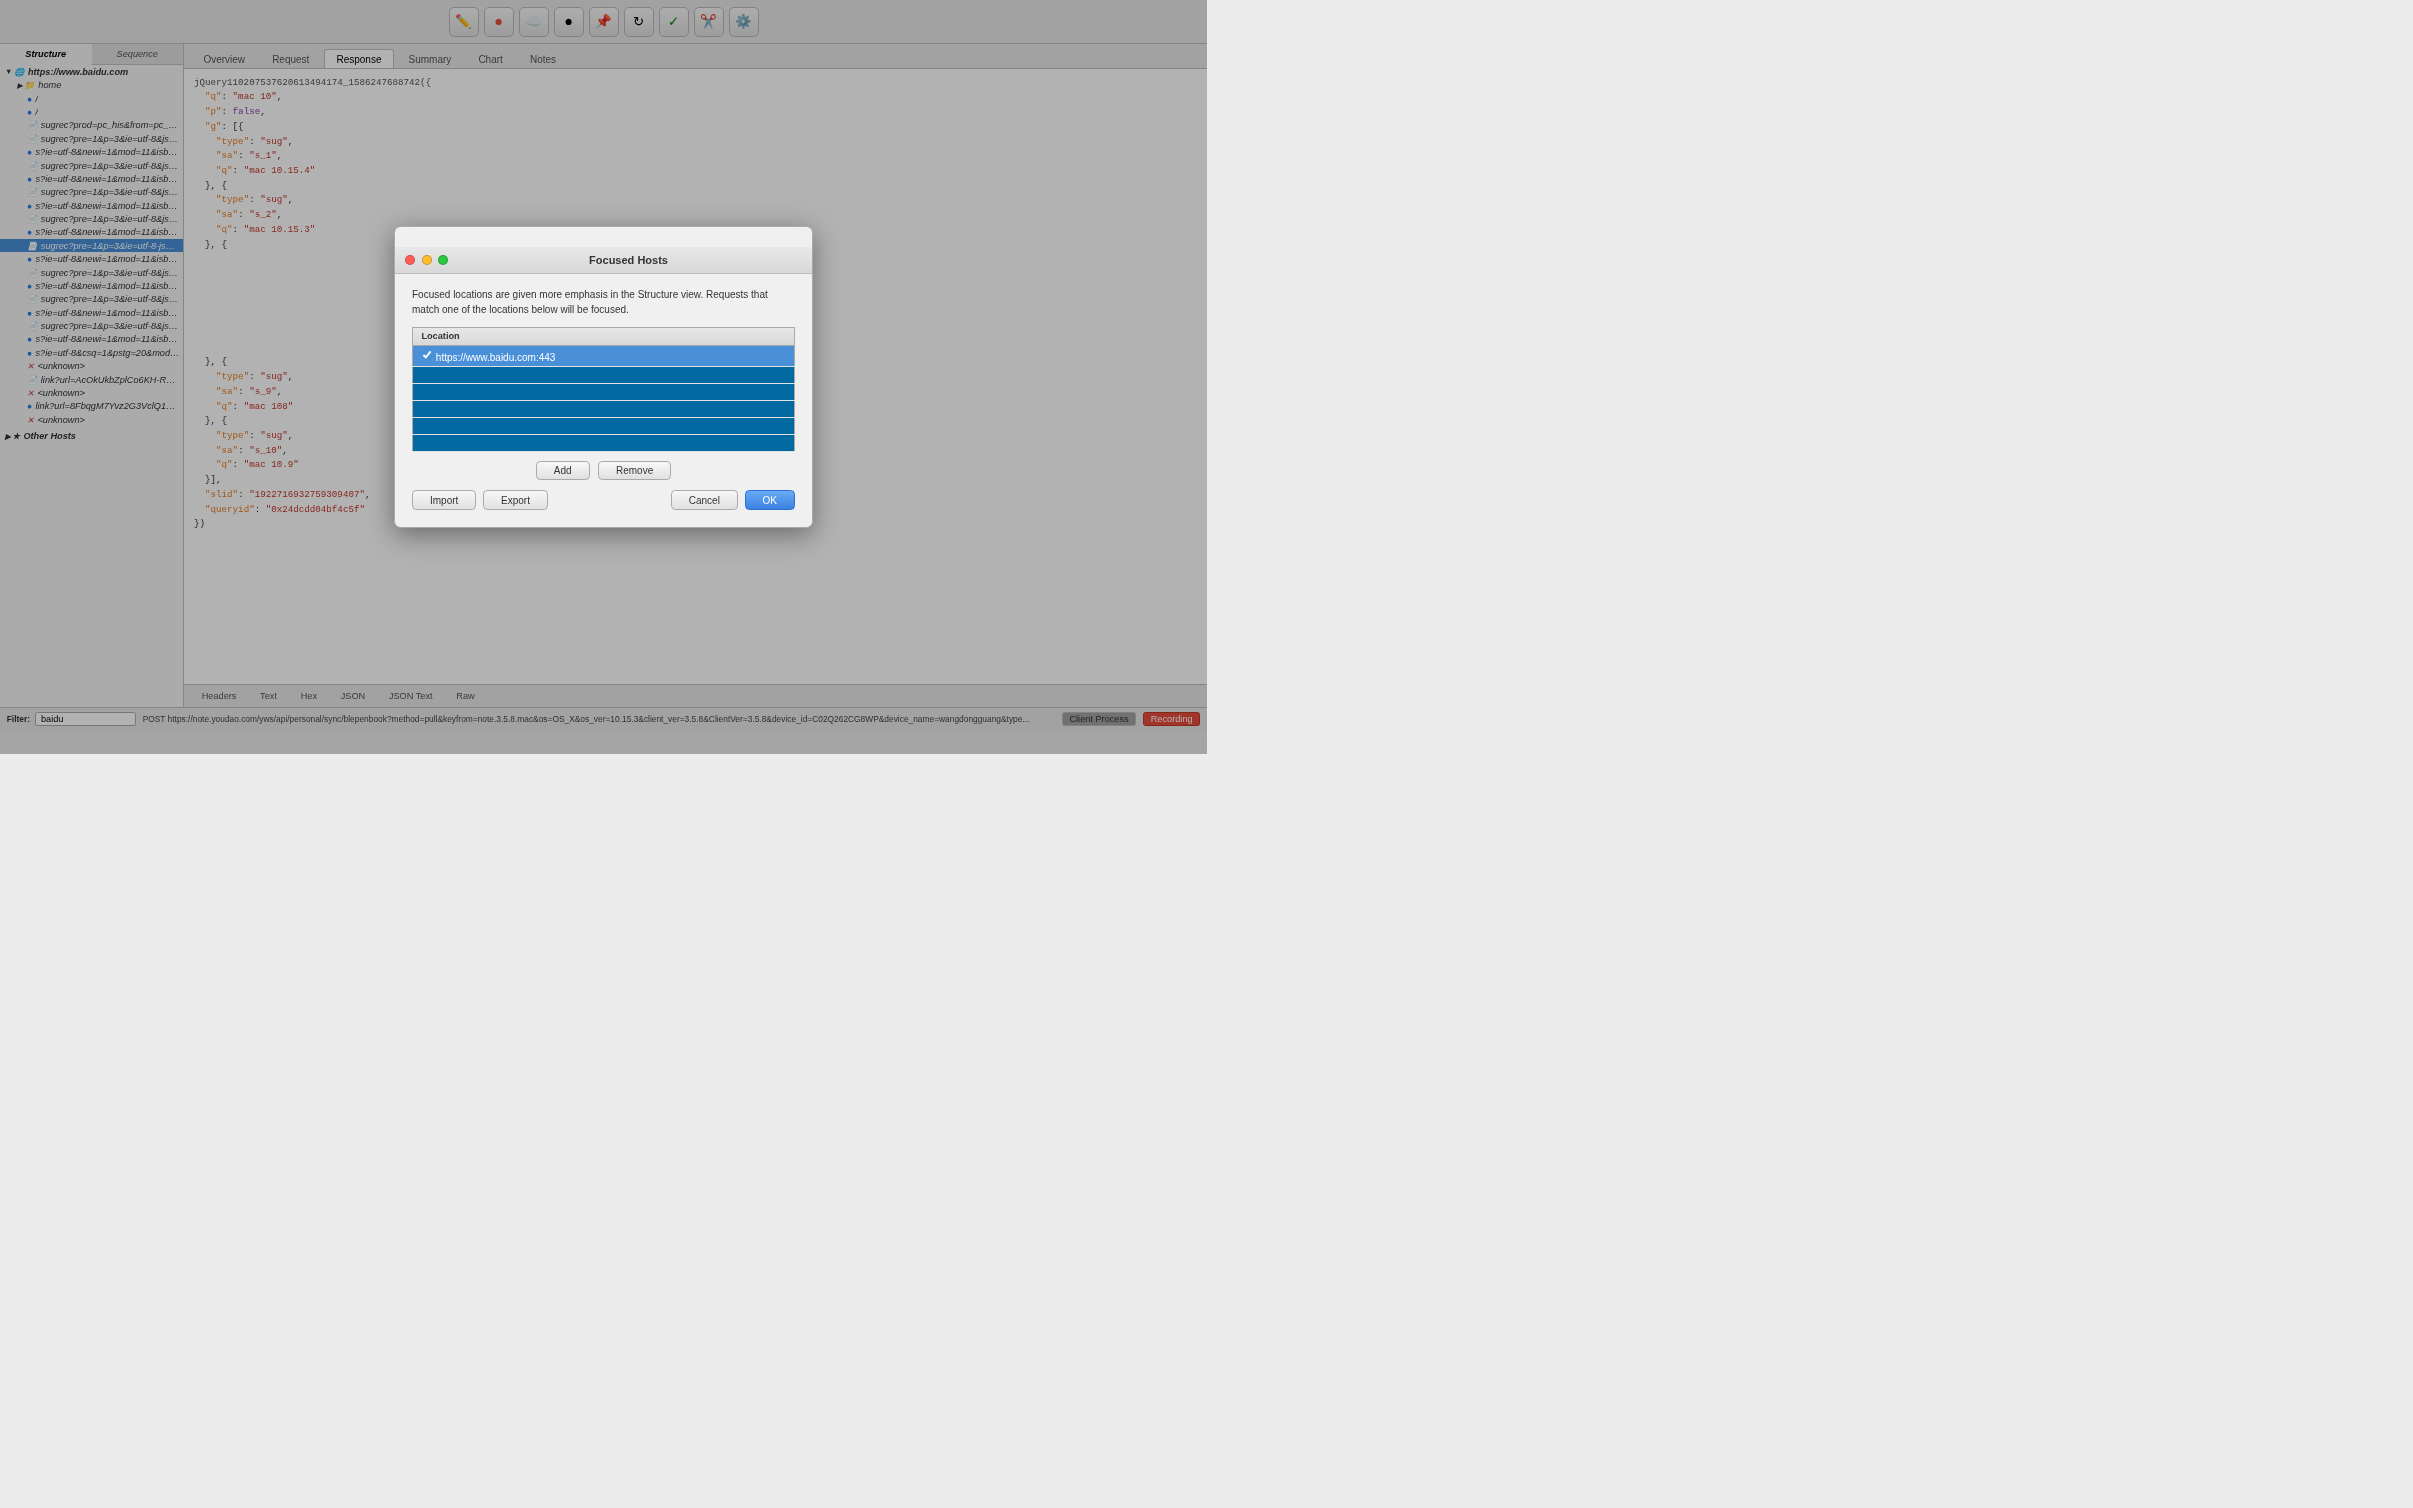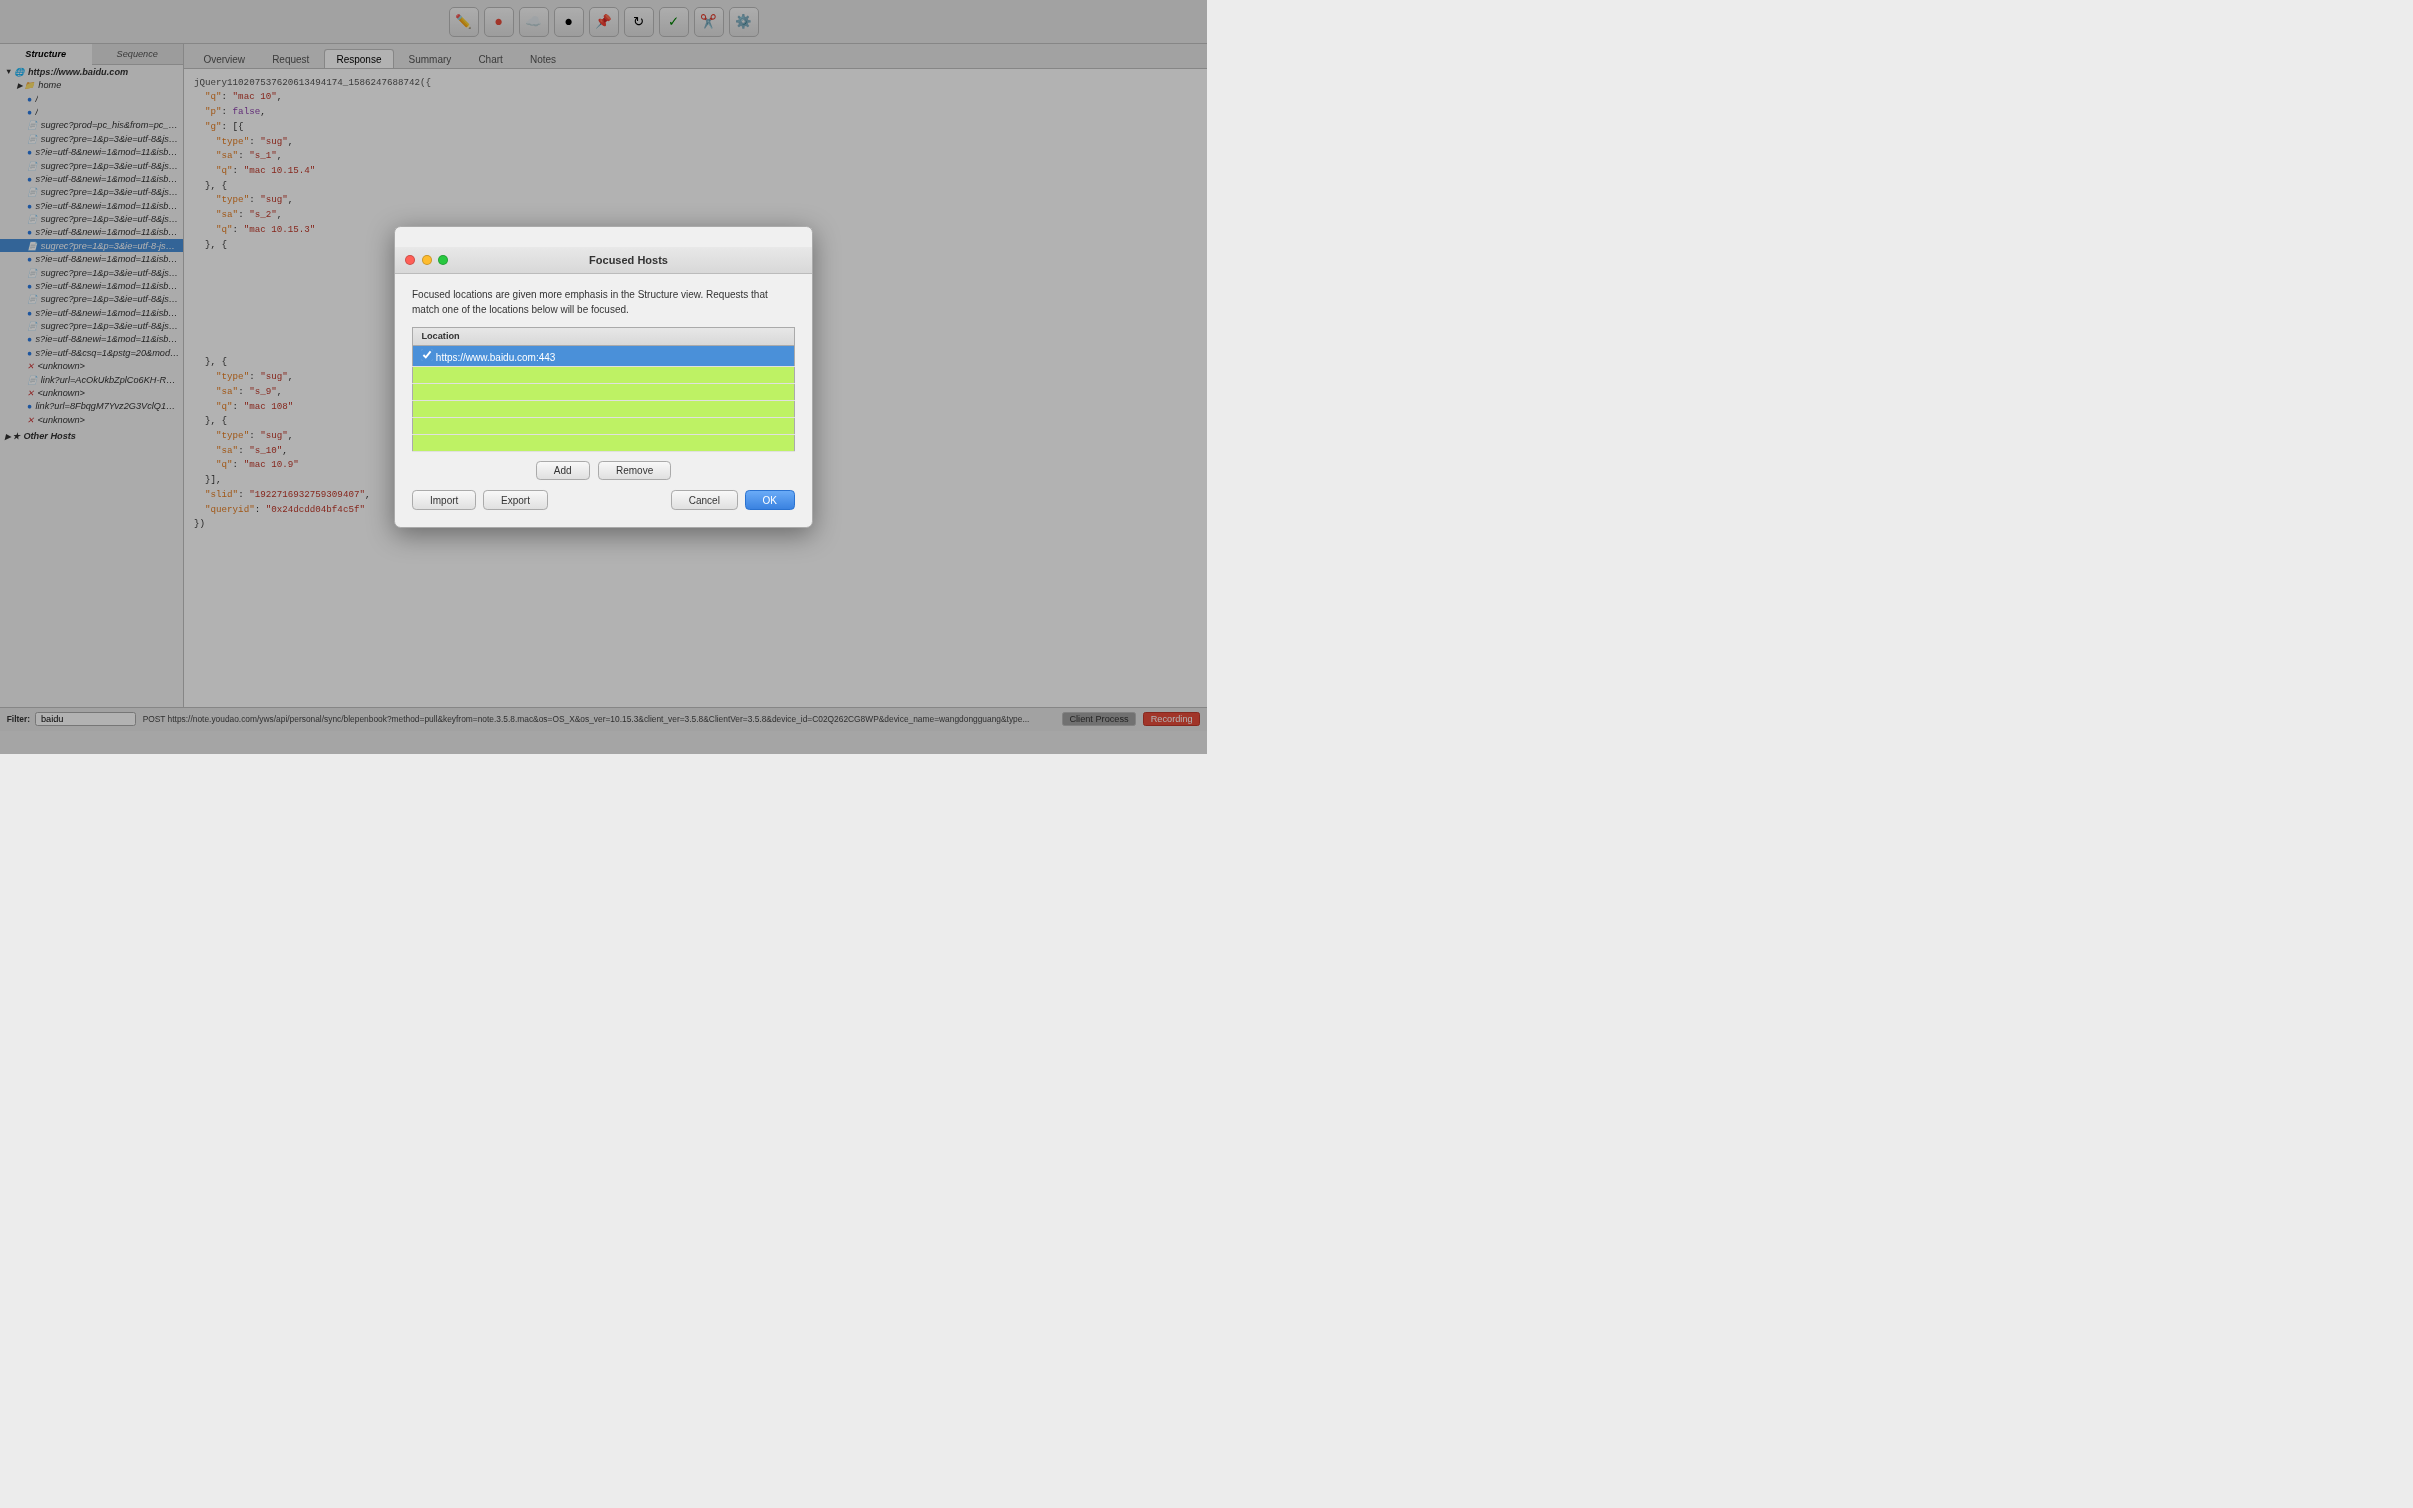--- a/index.html
+++ b/index.html
@@ -262,21 +262,21 @@
     .modal-desc {
       font-size: 10px;
       color: #333;
       margin-bottom: 10px;
       line-height: 1.5;
     }
     .modal-table {
       width: 100%;
       border-collapse: collapse;
       border: 0.8px solid #aaa;
-      background: #bef264;
+      background: #0369a1;
       margin-bottom: 8.4px;
     }
     .modal-table thead tr {
       background: linear-gradient(to bottom, #e8e8e8, #d8d8d8);
     }
     .modal-table th {
       padding: 3.4px 8.4px;
       font-size: 9.2px;
       font-weight: 600;
       border-bottom: 0.8px solid #aaa;
@@ -530,20 +530,28 @@
       <div class="code-line">  }, {</div>
       <div class="code-line">    <span class="code-key">"type"</span>: <span class="code-string">"sug"</span>,</div>
       <div class="code-line">    <span class="code-key">"sa"</span>: <span class="code-string">"s_10"</span>,</div>
       <div class="code-line">    <span class="code-key">"q"</span>: <span class="code-string">"mac 10.9"</span></div>
       <div class="code-line">  }],</div>
       <div class="code-line">  <span class="code-key">"slid"</span>: <span class="code-string">"1922716932759309407"</span>,</div>
       <div class="code-line">  <span class="code-key">"queryid"</span>: <span class="code-string">"0x24dcdd04bf4c5f"</span></div>
       <div class="code-line">})</div>
     </div>
 
+    <div class="bottom-tabs">
+      <div class="bottom-tab">Headers</div>
+      <div class="bottom-tab">Text</div>
+      <div class="bottom-tab">Hex</div>
+      <div class="bottom-tab">JSON</div>
+      <div class="bottom-tab">JSON Text</div>
+      <div class="bottom-tab">Raw</div>
+    </div>
   </div>
 </div>
 
 <div class="status-bar">
   <div class="status-filter">
     <label>Filter:</label>
     <input type="text" value="baidu" style="">
   </div>
   <div class="status-url">POST https://note.youdao.com/yws/api/personal/sync/blepenbook?method=pull&amp;keyfrom=note.3.5.8.mac&amp;os=OS_X&amp;os_ver=10.15.3&amp;client_ver=3.5.8&amp;ClientVer=3.5.8&amp;device_id=C02Q262CG8WP&amp;device_name=wangdongguang&amp;type...</div>
   <div class="status-right">

